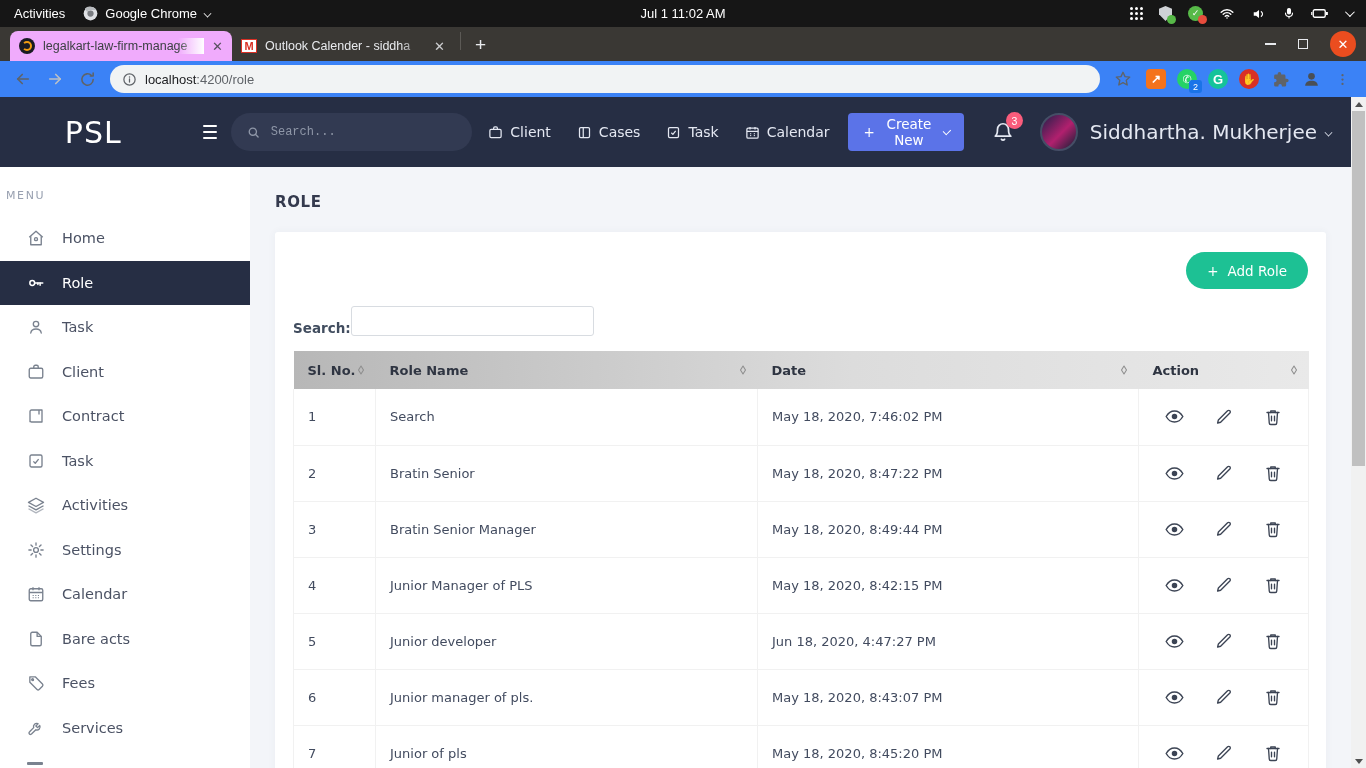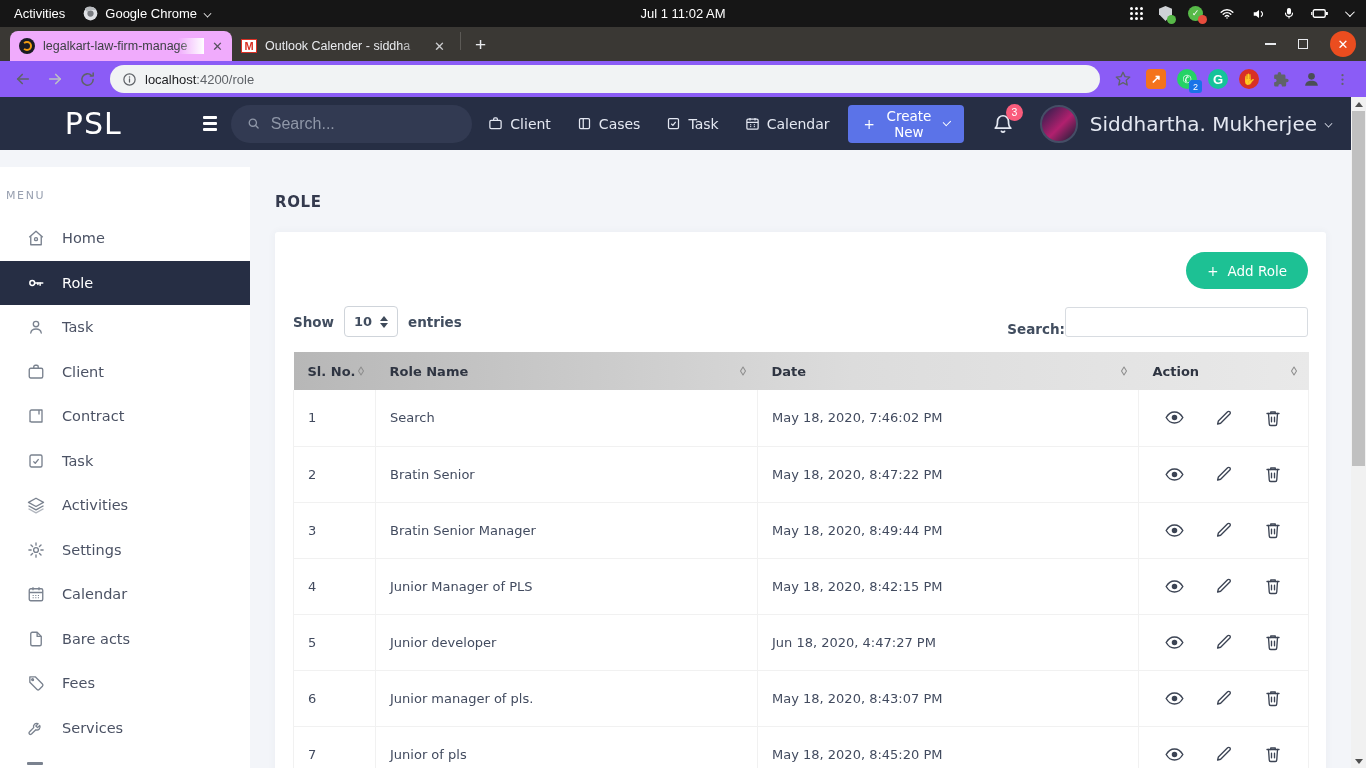--- a/index.html
+++ b/index.html
@@ -32,42 +32,42 @@
   .newtab { color:#e8eaed; font-size:19px; margin-bottom:5px; padding:0 8px; cursor:pointer; }
   .favicon-lk { width:16px; height:16px; border-radius:50%; background:#1b1b24; position:relative; flex:none; }
   .favicon-lk::after { content:""; position:absolute; inset:3px; border-radius:50%; border:2.5px solid #f39c12; border-left-color:transparent; }
   .favicon-mail { width:16px; height:14px; background:#fff; border:1px solid #d93025; position:relative; flex:none; display:flex; align-items:center; justify-content:center; color:#d93025; font-weight:bold; font-size:11px; }
   .winctl { position:absolute; right:10px; top:0; height:34px; display:flex; align-items:center; gap:22px; color:#e8eaed; }
   .winctl .min { width:11px; height:2px; background:#e8eaed; }
   .winctl .max { width:10px; height:10px; border:1.5px solid #e8eaed; position:relative; }
   .winctl .close { width:26px; height:26px; border-radius:50%; background:#eb4d1f; display:flex; align-items:center; justify-content:center; color:#fff; font-size:13px; }
 
   
-  .toolbar { height:36px; background:#8b5cf6; display:flex; align-items:center; padding:0 10px; gap:6px; }
+  .toolbar { height:36px; background:#3b82f6; display:flex; align-items:center; padding:0 10px; gap:6px; }
   .nav-ic { width:26px; height:26px; display:flex; align-items:center; justify-content:center; color:#5f6368; }
   .nav-ic.disabled { color:#bdc1c6; }
   .omnibox { flex:1; height:28px; background:#f1f3f4; border-radius:14px; display:flex; align-items:center; padding:0 12px; gap:8px; margin:0 4px; }
   .omnibox .url { font-size:13px; color:#202124; }
   .omnibox .url .path { color:#5f6368; }
   .ext-row { display:flex; align-items:center; gap:11px; padding:0 4px; }
   .ext { width:20px; height:20px; display:flex; align-items:center; justify-content:center; position:relative; }
   .ext-zoho { background:#f4731c; border-radius:4px; color:#fff; font-size:12px; font-weight:bold; }
   .ext-wa { background:#25d366; border-radius:50%; color:#fff; font-size:11px; }
   .ext-wa .wa-badge { position:absolute; right:-5px; bottom:-4px; background:#1a73e8; color:#fff; font-size:9px; width:13px; height:13px; border-radius:3px; display:flex; align-items:center; justify-content:center; }
   .ext-gr { background:#15c39a; border-radius:50%; color:#fff; font-size:13px; font-weight:bold; }
   .ext-ab { background:#d93025; border-radius:50%; color:#fff; font-size:11px; }
 
   
-  .appbar { height:53px; background:#262e44; display:flex; align-items:center; position:relative; color:#e4e8f2; }
+  .appbar { height:70px; background:#262e44; display:flex; align-items:center; position:relative; color:#e4e8f2; }
   .logo-wrap { width:250px; text-align:center; }
   .logo { font-family:"DejaVu Sans", sans-serif; font-size:30px; color:#fff; letter-spacing:1px; font-weight:400; }
   .hamburger { width:20px; margin:0 0 0 16px; cursor:pointer; }
   .hamburger i { display:block; height:2.5px; background:#fff; margin:3.5px 0; border-radius:1px; }
   .hd-search { width:312px; height:38px; background:#323a52; border-radius:19px; display:flex; align-items:center; gap:10px; padding:0 16px; margin-left:14px; }
-  .hd-search input { background:transparent; border:none; outline:none; color:#f97316; font-size:16px; font-family:Liberation Sans, sans-serif; width:100%; }
+  .hd-search input { background:transparent; border:none; outline:none; color:#f97316; font-size:12px; font-family:Liberation Mono, monospace; width:100%; }
   .hd-search input::placeholder { color:#8f97a8; }
   .hd-nav { display:flex; align-items:center; gap:26px; margin-left:16px; font-family:"DejaVu Sans", sans-serif; }
   .hd-nav-item { display:flex; align-items:center; gap:7px; font-size:14px; cursor:pointer; white-space:nowrap; }
   .btn-create { background:#5b73e8; color:#fff; border:none; border-radius:4px; height:38px; padding:0 16px; font-size:13.5px; font-family:"DejaVu Sans", sans-serif; display:flex; align-items:center; gap:8px; margin-left:18px; cursor:pointer; }
   .caret { width:7px; height:7px; border-right:1.7px solid currentColor; border-bottom:1.7px solid currentColor; transform:rotate(45deg) translateY(-2px); display:inline-block; }
   .bell-wrap { position:relative; margin-left:28px; cursor:pointer; }
   .bell-badge { position:absolute; top:-9px; right:-9px; min-width:17px; height:17px; border-radius:50%; background:#fa5c7c; color:#fff; font-size:10.5px; display:flex; align-items:center; justify-content:center; }
   .user-wrap { display:flex; align-items:center; gap:12px; margin-left:26px; margin-right:34px; cursor:pointer; }
   .avatar { width:38px; height:38px; border-radius:50%; background:linear-gradient(135deg,#3c1f50 10%,#b1206e 55%,#23203a 95%); border:2px solid #454e66; }
   .user-name { font-family:"DejaVu Sans", sans-serif; font-size:20px; display:flex; align-items:center; gap:8px; white-space:nowrap; }
@@ -454,31 +454,20 @@
 
   <div class="card">
     <div class="card-top">
       <button class="btn-add">
         <span>+</span>
         <span>Add Role</span>
       </button>
     </div>
 
     <div class="controls">
-      <div class="ctl-left">
-        <span>Show</span>
-        <span class="pagesize">
-          <span>10</span>
-          <span class="updown">
-              <i class="up"></i>
-              <i class="down"></i>
-            </span>
-        </span>
-        <span>entries</span>
-      </div>
       <div class="ctl-right">
         <span>Search:</span>
         <input style="">
       </div>
     </div>
 
     <table class="roles">
       <thead>
         <tr>
           <th><span>Sl. No.</span><span class="sort">

